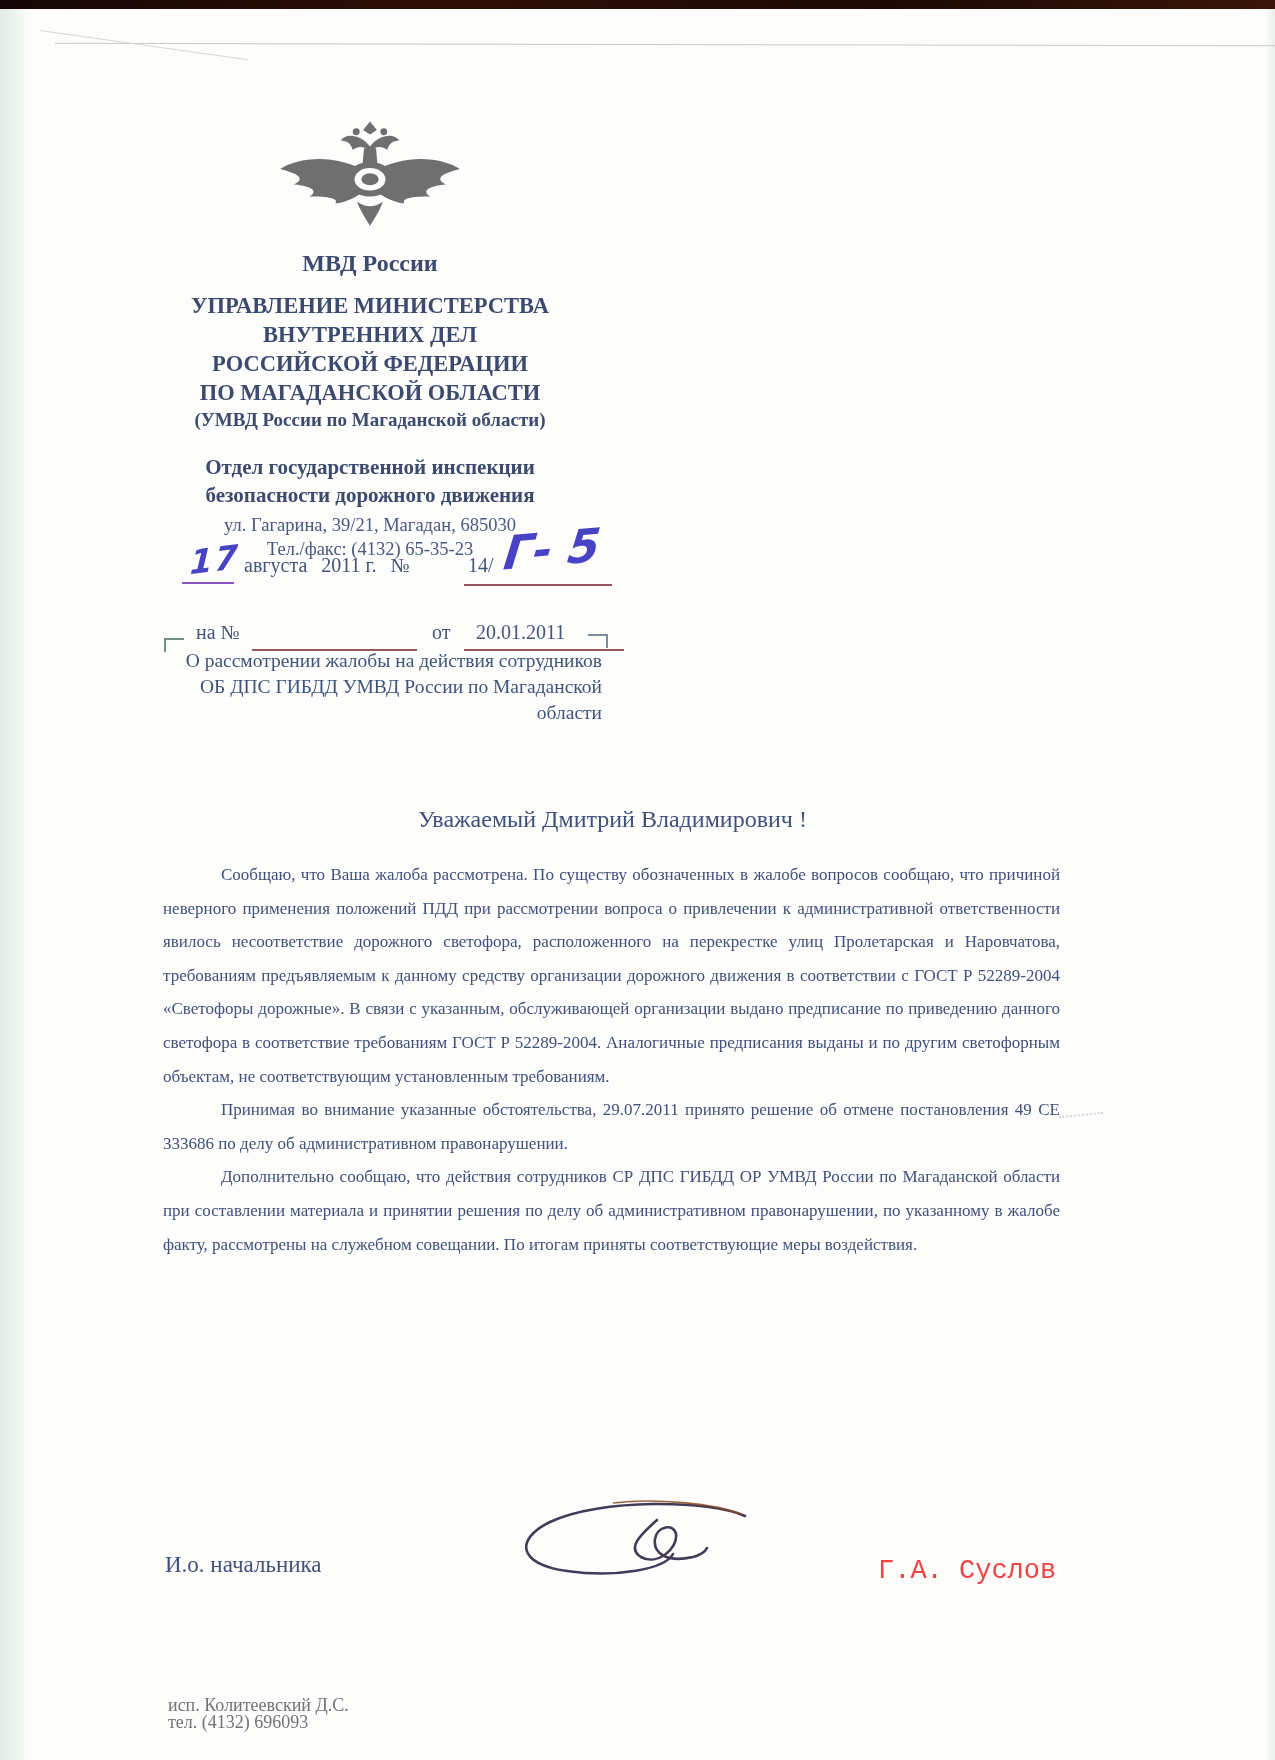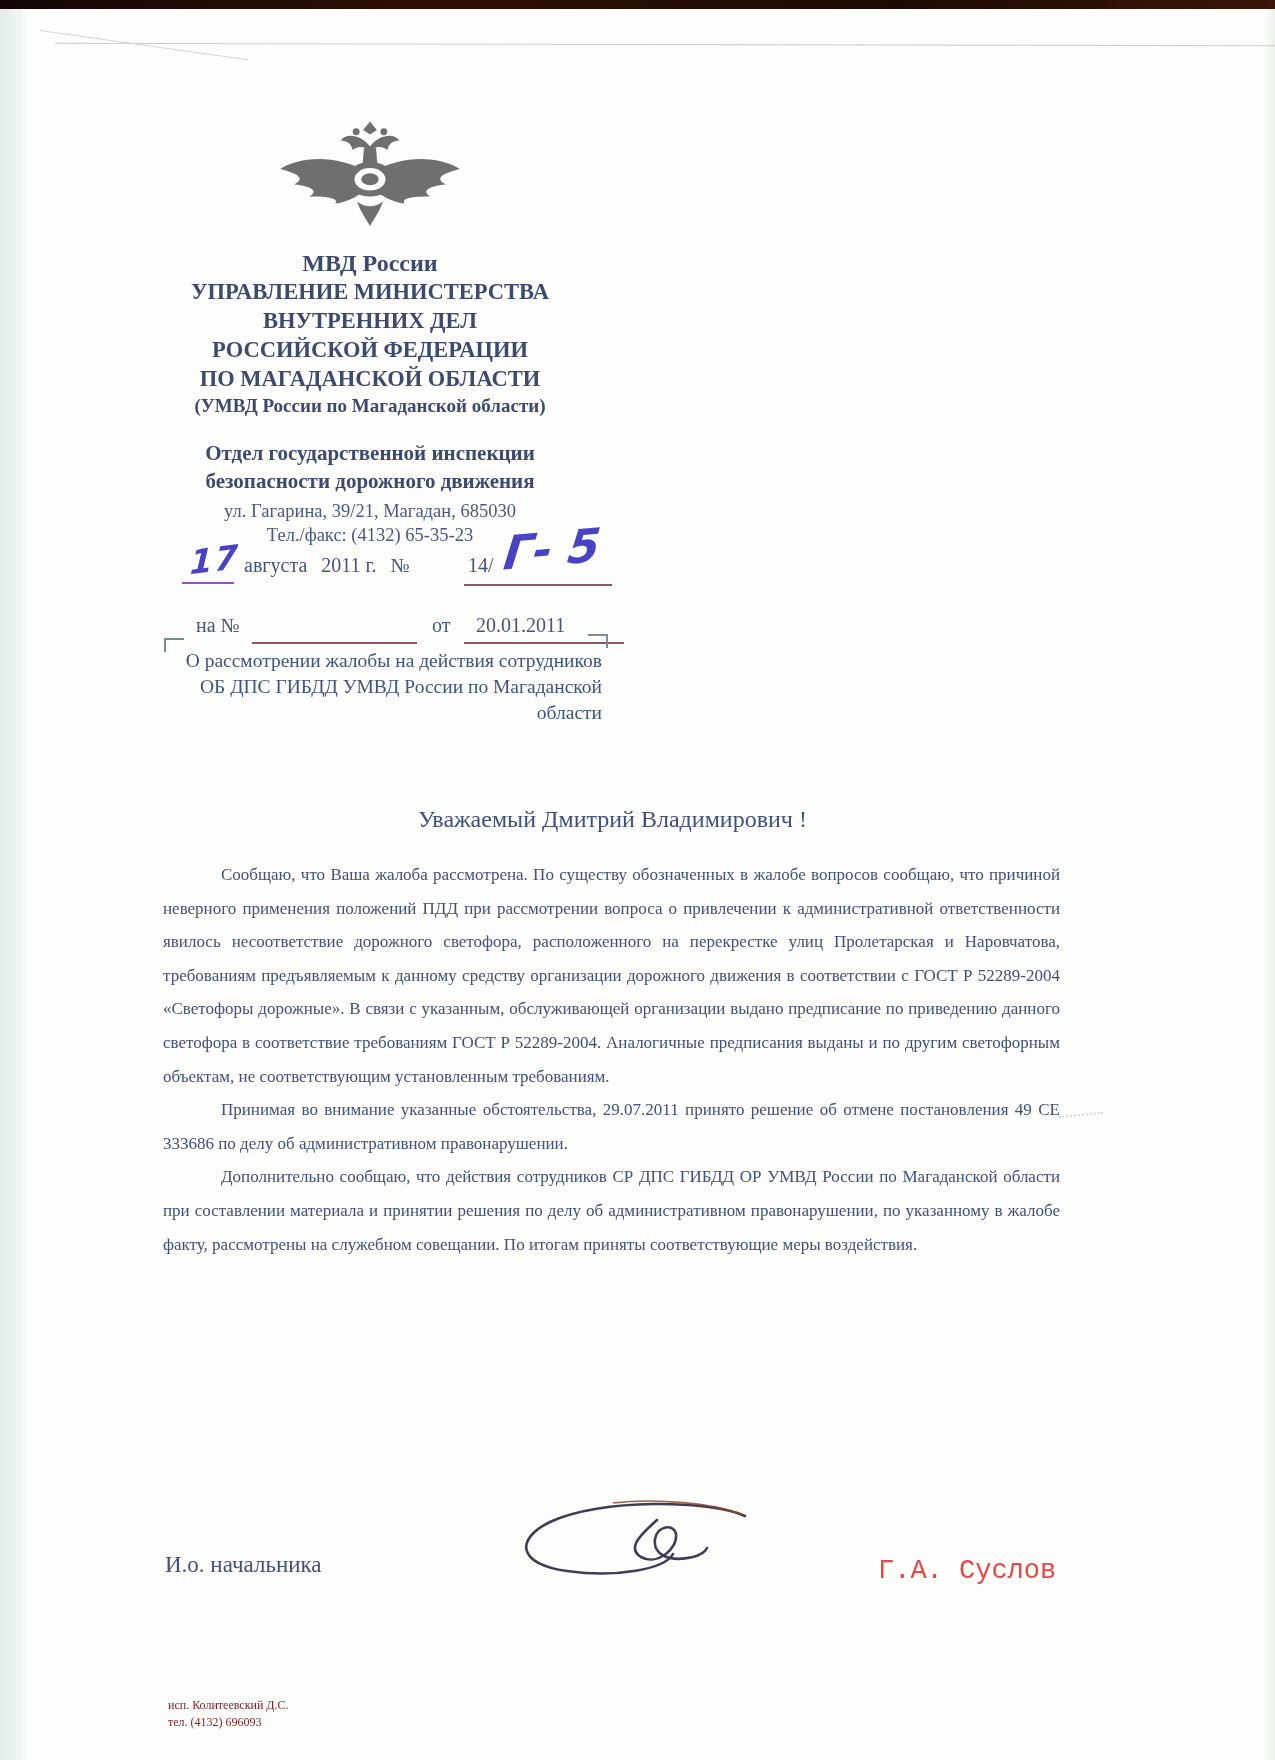--- a/index.html
+++ b/index.html
@@ -58,21 +58,21 @@
   .date-text .gap{display:inline-block;width:14px;}
   .num-underline{
     position:absolute;left:282px;top:0px;width:148px;height:36px;
     border-bottom:2.5px solid #94555e;
   }
   .num-prefix{position:absolute;left:286px;top:6px;}
   .hand-num{
     position:absolute;left:322px;top:-26px;font-size:46px;
     transform:rotate(-5deg) skewX(-12deg);white-space:nowrap;
   }
-  .ref-row{position:relative;height:44px;margin-top:12px;}
+  .ref-row{position:relative;height:44px;margin-top:19px;}
   .ref-label{position:absolute;left:14px;top:8px;}
   .ref-underline1{position:absolute;left:70px;top:0;width:165px;height:36px;border-bottom:2.5px solid #94555e;}
   .ref-from{position:absolute;left:250px;top:8px;}
   .ref-underline2{position:absolute;left:282px;top:0;width:160px;height:36px;border-bottom:2.5px solid #94555e;}
   .ref-date{position:absolute;left:294px;top:8px;}
 
   .subject{
     position:absolute;left:166px;top:648px;width:436px;
     font-size:19.5px;line-height:26px;color:#3f547c;text-align:right;
   }
@@ -87,21 +87,21 @@
     position:absolute;left:163px;top:858px;width:897px;
     font-size:17px;line-height:33.6px;text-align:justify;color:#41507a;
   }
   .body-text p{margin:0;text-indent:58px;}
 
   .sig-row{position:absolute;left:0;top:0;width:1275px;height:0;}
   .sig-position{position:absolute;left:165px;top:1552px;font-size:23px;color:#42517b;}
   .sig-name{position:absolute;left:878px;top:1556px;font-size:27px;color:#ef4444;font-family:Liberation Mono, monospace;}
   .sig-scribble{position:absolute;left:505px;top:1496px;width:255px;height:95px;}
 
-  .footer{position:absolute;left:168px;top:1697px;font-size:12px;line-height:17px;color:#7f1d1d;}
+  .footer{position:absolute;left:168px;top:1697px;font-size:18px;line-height:17px;color:#737373;}
 
   .smudge{
     position:absolute;left:1058px;top:1098px;width:44px;height:16px;
     border-bottom:2px dotted #c3c8d2;transform:rotate(-6deg);opacity:.7;
   }
 </style>
 </head>
 <body>
 
 <div class="edge-left"></div>
@@ -123,21 +123,21 @@
         <circle cx="94" cy="15" r="4"></circle>
         <circle cx="126" cy="15" r="4"></circle>
         <path d="M103,34 L117,34 L119,58 L101,58 Z"></path>
         <path d="M95,96 C100,109 106,117 110,124 C114,117 120,109 125,96 C114,103 106,103 95,96 Z"></path>
       </g>
       <ellipse cx="110" cy="70" rx="27" ry="20" fill="#6f6f6f"></ellipse>
       <ellipse cx="110" cy="70" rx="18" ry="13" fill="#fdfdfc"></ellipse>
       <ellipse cx="110" cy="70" rx="10" ry="7" fill="#6f6f6f"></ellipse>
     </svg>
     <div class="ministry">МВД России</div>
-    <div class="org-block" style="">
+    <div class="org-block" style="margin-top:14px;">
       <div class="org-line">УПРАВЛЕНИЕ МИНИСТЕРСТВА</div>
       <div class="org-line">ВНУТРЕННИХ ДЕЛ</div>
       <div class="org-line">РОССИЙСКОЙ ФЕДЕРАЦИИ</div>
       <div class="org-line">ПО МАГАДАНСКОЙ ОБЛАСТИ</div>
       <div class="org-short">(УМВД России по Магаданской области)</div>
     </div>
     <div class="dept-wrap">
       <div class="dept">Отдел государственной инспекции</div>
       <div class="dept">безопасности дорожного движения</div>
     </div>

